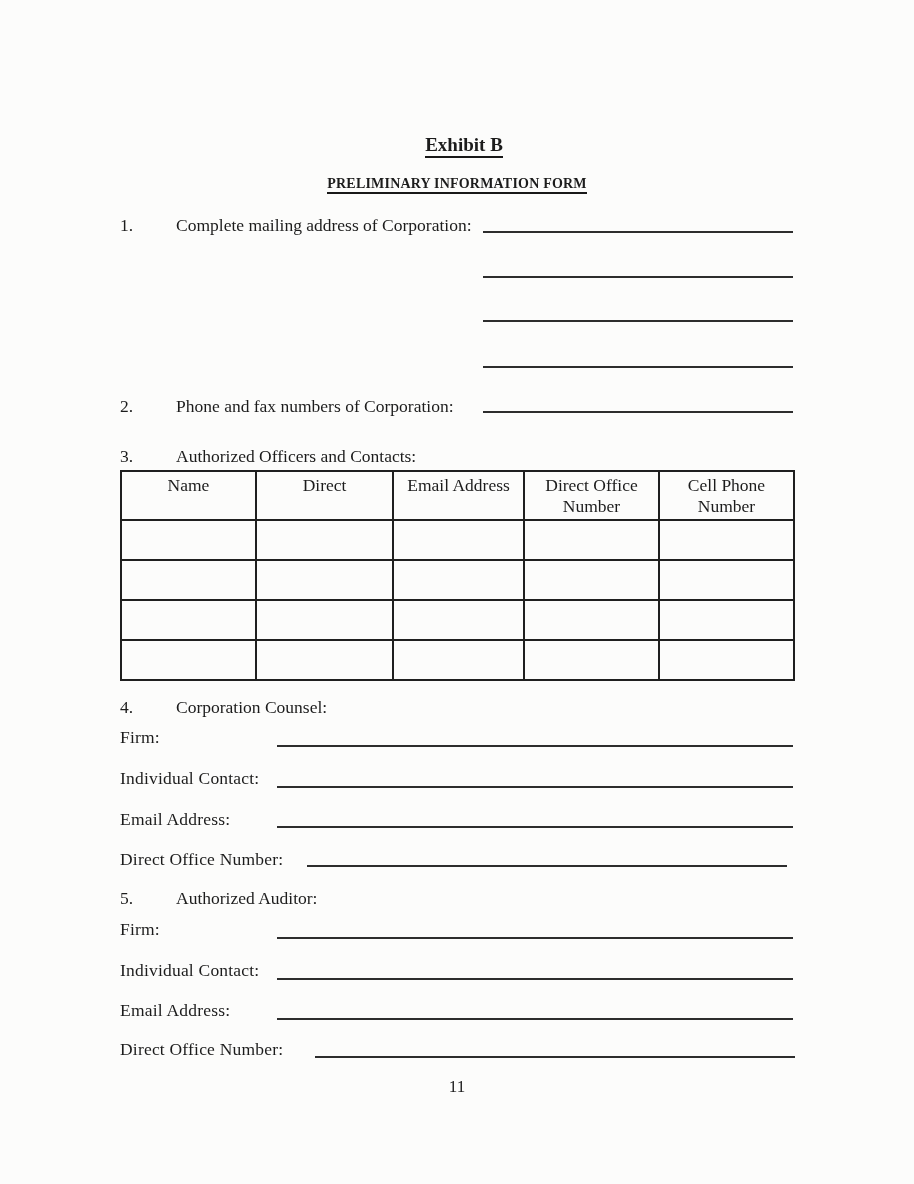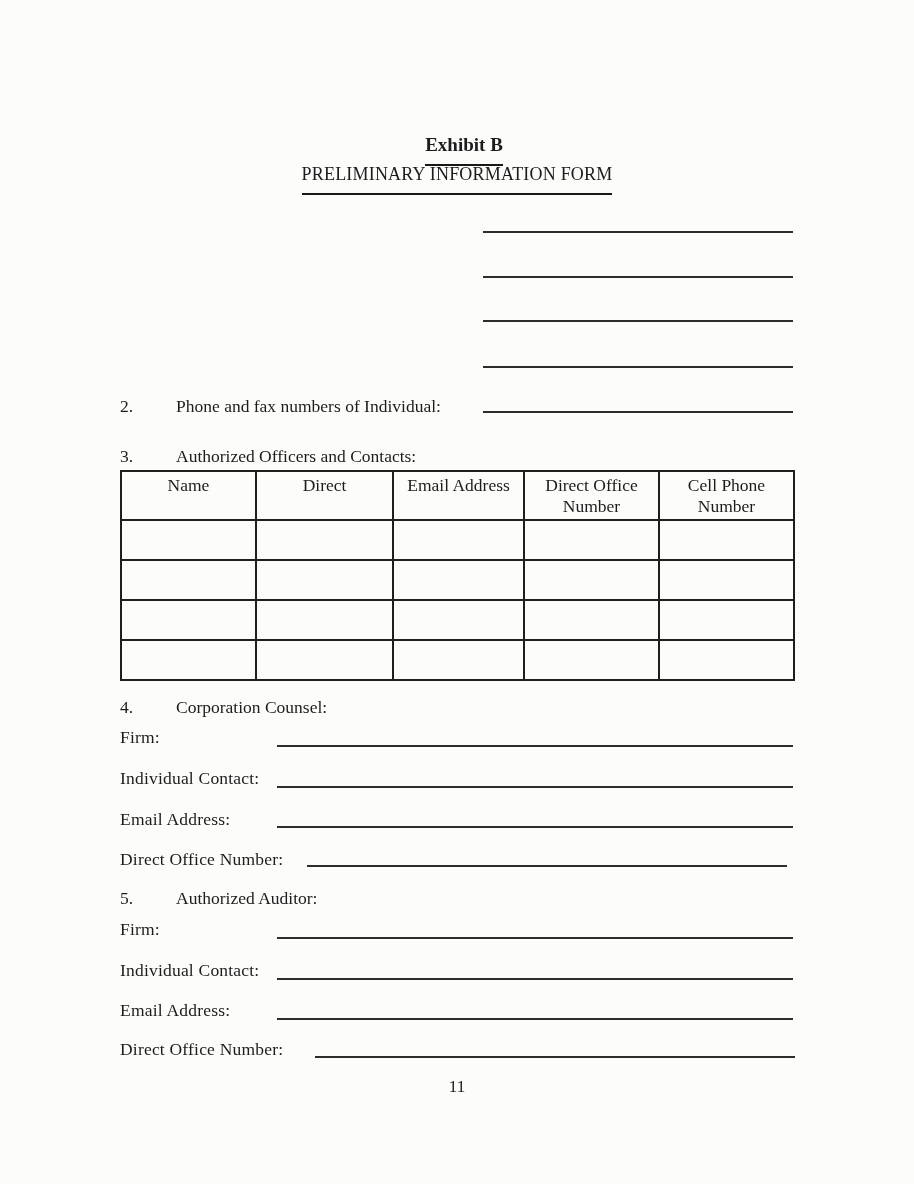--- a/index.html
+++ b/index.html
@@ -22,28 +22,28 @@
     right: 0;
     text-align: center;
   }
   .title-exhibit {
     top: 134px;
     left: 14px;
     font-size: 19px;
     font-weight: bold;
   }
   .title-form {
-    top: 164px;
-    font-size: 18px;
-    font-weight: normal;
+    top: 176px;
+    font-size: 14px;
+    font-weight: bold;
     letter-spacing: 0.2px;
   }
   .u {
     border-bottom: 2px solid #181818;
-    padding-bottom: 9px;
+    padding-bottom: 1px;
   }
   .item {
     position: absolute;
     left: 120px;
     font-size: 17.5px;
     white-space: nowrap;
   }
   .num {
     display: inline-block;
     width: 56px;
@@ -94,27 +94,30 @@
 
 <div class="page">
 
   <div class="center title-exhibit">
     <span class="u">Exhibit B</span>
   </div>
   <div class="center title-form">
     <span class="u">PRELIMINARY INFORMATION FORM</span>
   </div>
 
+  <div class="item" style="top:215px">
+    <span class="num">1.</span><span>Complete mailing address of Corporation:</span>
+  </div>
   <div class="wline" style="top:231px;left:483px;width:310px"></div>
   <div class="wline" style="top:276px;left:483px;width:310px"></div>
   <div class="wline" style="top:320px;left:483px;width:310px"></div>
   <div class="wline" style="top:366px;left:483px;width:310px"></div>
 
   <div class="item" style="top:396px">
-    <span class="num">2.</span><span>Phone and fax numbers of Individual:</span>
+    <span class="num">2.</span><span>Phone and fax numbers of Corporation:</span>
   </div>
   <div class="wline" style="top:411px;left:483px;width:310px"></div>
 
   <div class="item" style="top:446px">
     <span class="num">3.</span><span>Authorized Officers and Contacts:</span>
   </div>
 
   <table class="officers">
     <colgroup>
       <col style="width:135px">

